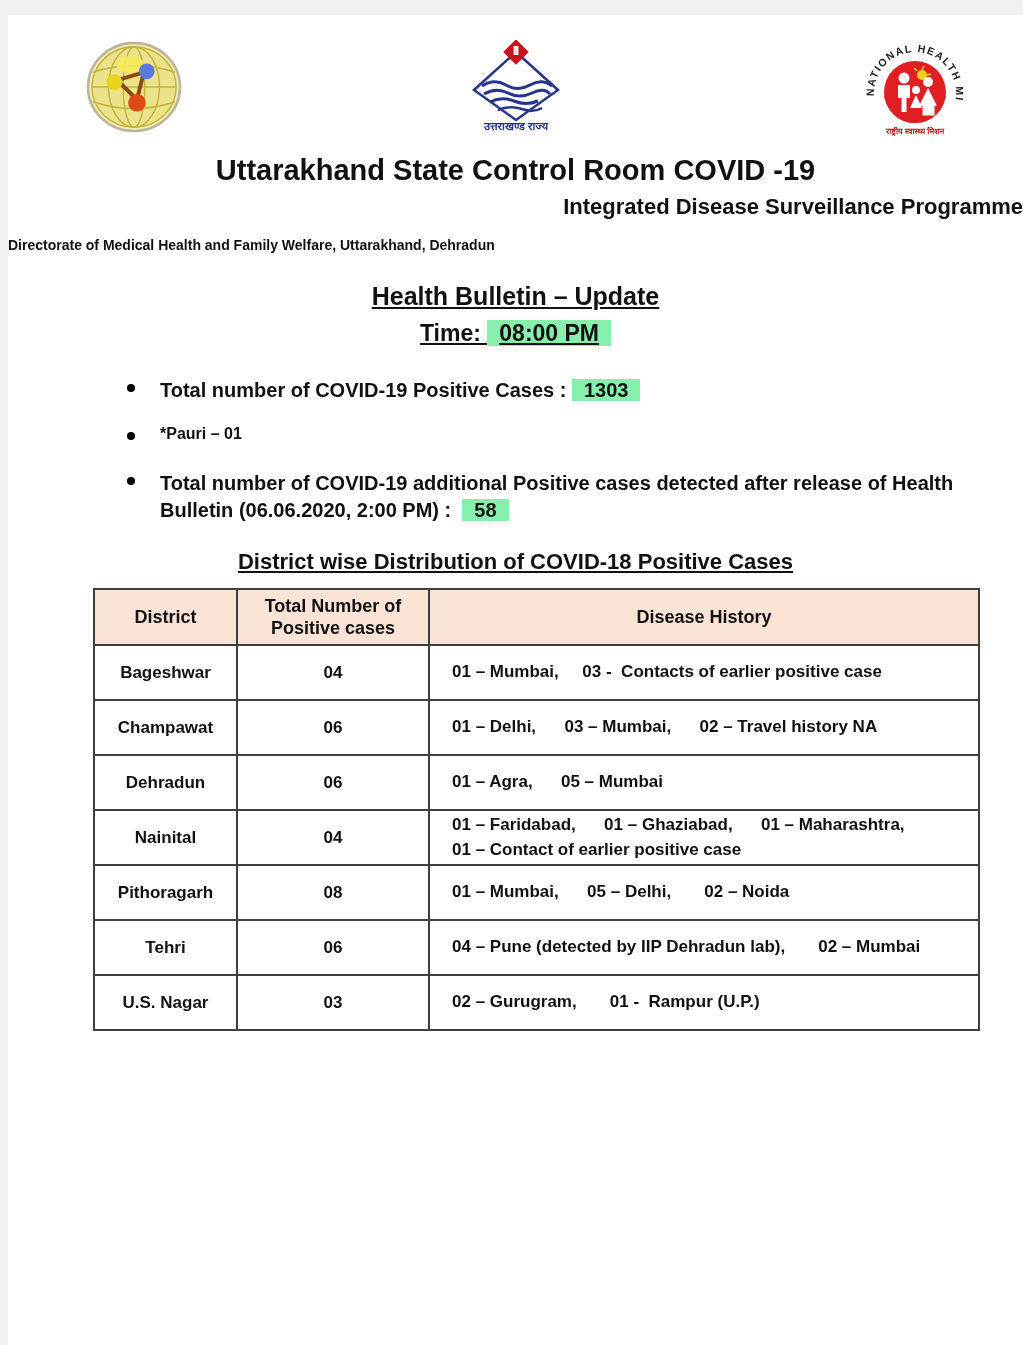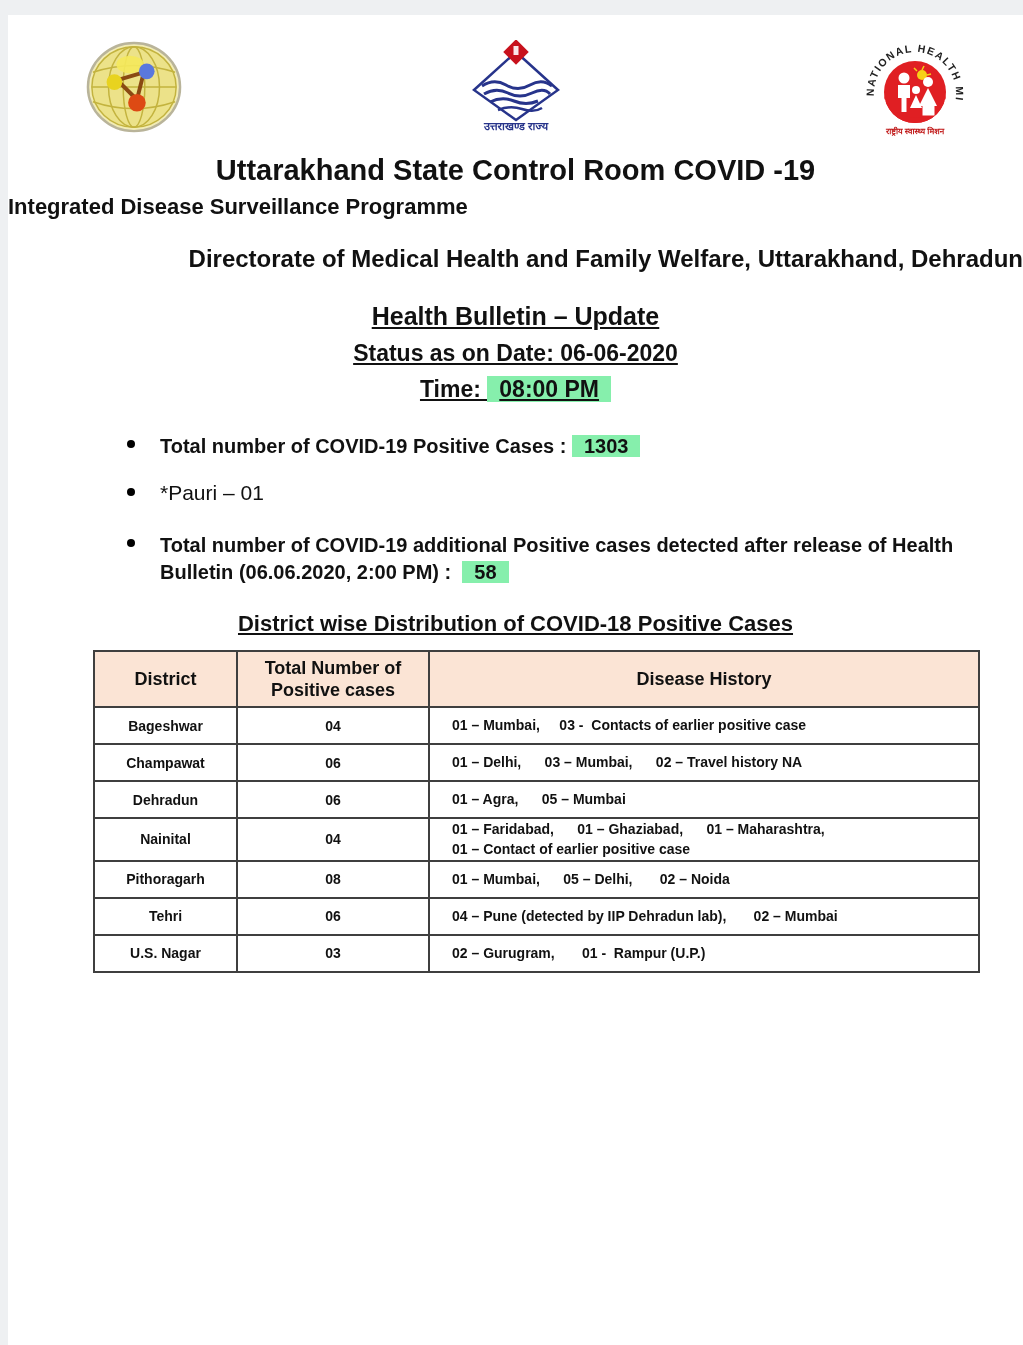--- a/index.html
+++ b/index.html
@@ -33,22 +33,22 @@
   .logo svg { width: 100%; height: 100%; display: block; }
 
   
   .doc-title {
     margin-top: 14px;
     text-align: center;
     font-size: 29px;
     font-weight: bold;
     letter-spacing: 0px;
   }
-  .doc-subtitle1 { margin-top: 7px;  text-align: left; font-size: 22px; font-weight: bold; }
-  .doc-subtitle2 { margin-top: 25px;  text-align: right; font-size: 24px; font-weight: bold; }
+  .doc-subtitle1 { margin-top: 7px;  text-align: right; font-size: 22px; font-weight: bold; }
+  .doc-subtitle2 { margin-top: 17px;  text-align: left; font-size: 14px; font-weight: bold; }
 
   .bulletin-heading {
     margin-top: 29px; text-align: center;
     font-size: 25px; font-weight: bold; text-decoration: underline;
   }
   .status-line {
     margin-top: 9px; text-align: center;
     font-size: 23px; font-weight: bold; text-decoration: underline;
   }
   .time-line {
@@ -58,21 +58,21 @@
   .hl { background: #86efac; padding: 0 12px; }
 
   
   .bullets { margin-top: 30px; margin-left: 119px; margin-right: 40px; list-style: none; }
   .bullets .bullet { position: relative; padding-left: 33px; margin-bottom: 21px; }
   .bullets .bullet .dot {
     position: absolute; left: 0; top: 7px;
     width: 8px; height: 8px; border-radius: 50%; background: #000;
   }
   .bullet-text { font-size: 20px; font-weight: bold; line-height: 1.35; white-space: pre-wrap; }
-  .bullet-note { font-size: 21px; font-weight: normal; margin-top: 3px; }
+  .bullet-note { font-size: 16px; font-weight: bold; margin-top: 3px; }
   .bullet.b3 { margin-top: 27px; }
   .bullet.b3 .bullet-text { display: block; max-width: 825px; }
 
   
   .table-heading {
     margin-top: 25px; text-align: center;
     font-size: 22px; font-weight: bold; text-decoration: underline;
   }
   table.district-table {
     margin: 13px 0 0 85px;
@@ -88,21 +88,21 @@
   .district-table th {
     background: #fbe4d5;
     font-size: 18px;
     height: 56px;
     text-align: center;
     line-height: 1.25;
   }
   .col-district { width: 143px; }
   .col-cases    { width: 192px; }
   .col-travel   { width: 550px; }
-  .district-table td { font-size: 14px; height: 37px; }
+  .district-table td { font-size: 17px; height: 55px; }
   .district-table td.c { text-align: center; }
   .district-table td.travel {
     text-align: left; padding-left: 22px; padding-right: 8px;
     white-space: pre-wrap; line-height: 1.45;
   }
 
   
   .uk-caption { fill: #27348b; font-size: 11px; font-weight: bold; }
   .nhm-ring   { fill: #222; font-size: 10.5px; font-weight: bold; letter-spacing: 1.5px; }
   .nhm-caption{ fill: #c01818; font-size: 8px; font-weight: bold; }
@@ -169,21 +169,20 @@
         <text class="nhm-caption" x="57" y="94" text-anchor="middle">राष्ट्रीय स्वास्थ्य मिशन</text>
       </svg>
     </div>
   </div>
 
   <h1 class="doc-title">Uttarakhand State Control Room COVID -19</h1>
   <div class="doc-subtitle1">Integrated Disease Surveillance Programme</div>
   <div class="doc-subtitle2">Directorate of Medical Health and Family Welfare, Uttarakhand, Dehradun</div>
 
   <div class="bulletin-heading">Health Bulletin – Update</div>
-  <div class="status-line">Status as on Date: 06-06-2020</div>
   <div class="time-line"><span>Time: </span><span class="hl">08:00 PM</span></div>
 
   <ul class="bullets">
     <li class="bullet">
       <span class="dot"></span>
       <span class="bullet-text"><span>Total number of COVID-19 Positive Cases : </span><span class="hl">1303</span></span>
     </li>
     <li class="bullet">
       <span class="dot"></span>
       <div class="bullet-note">*Pauri – 01</div>

